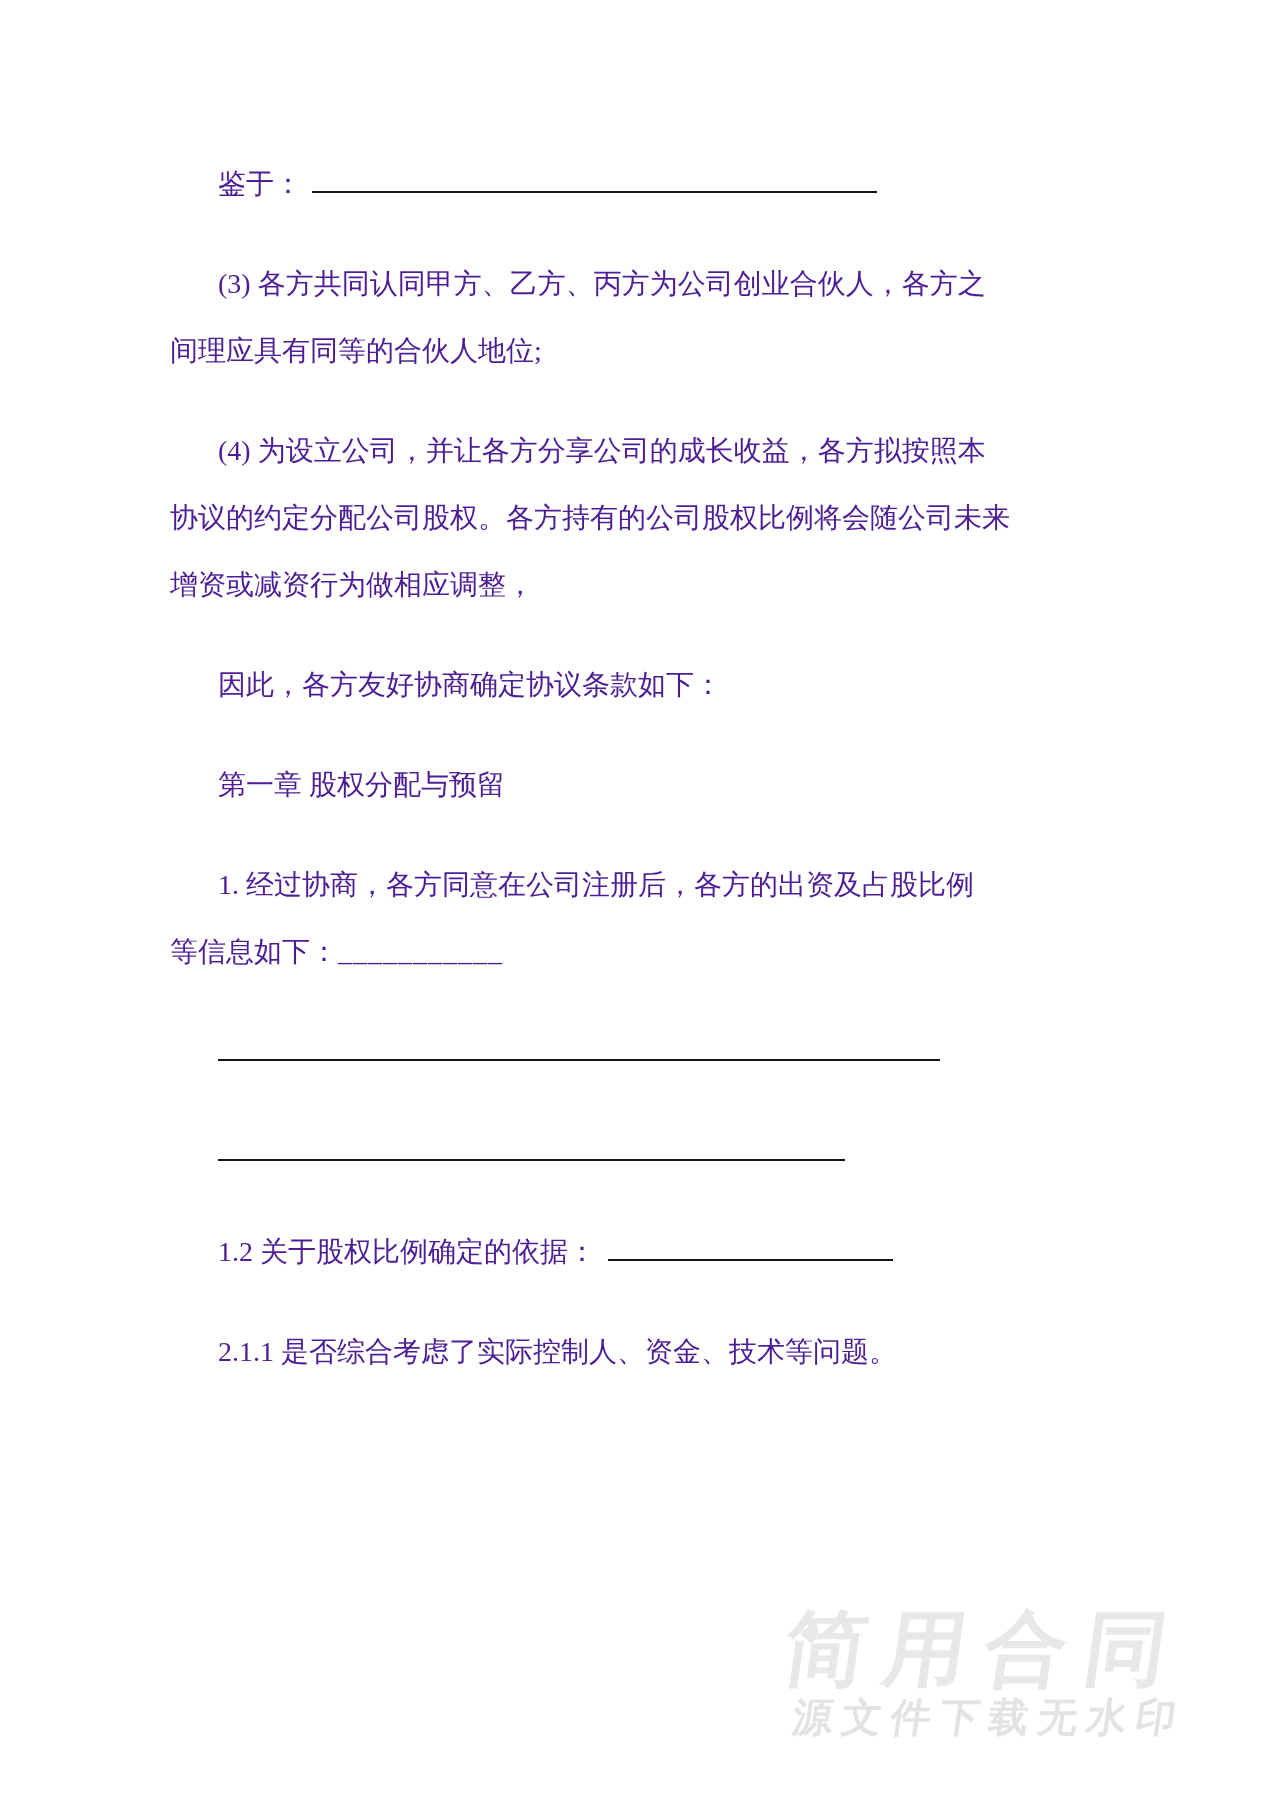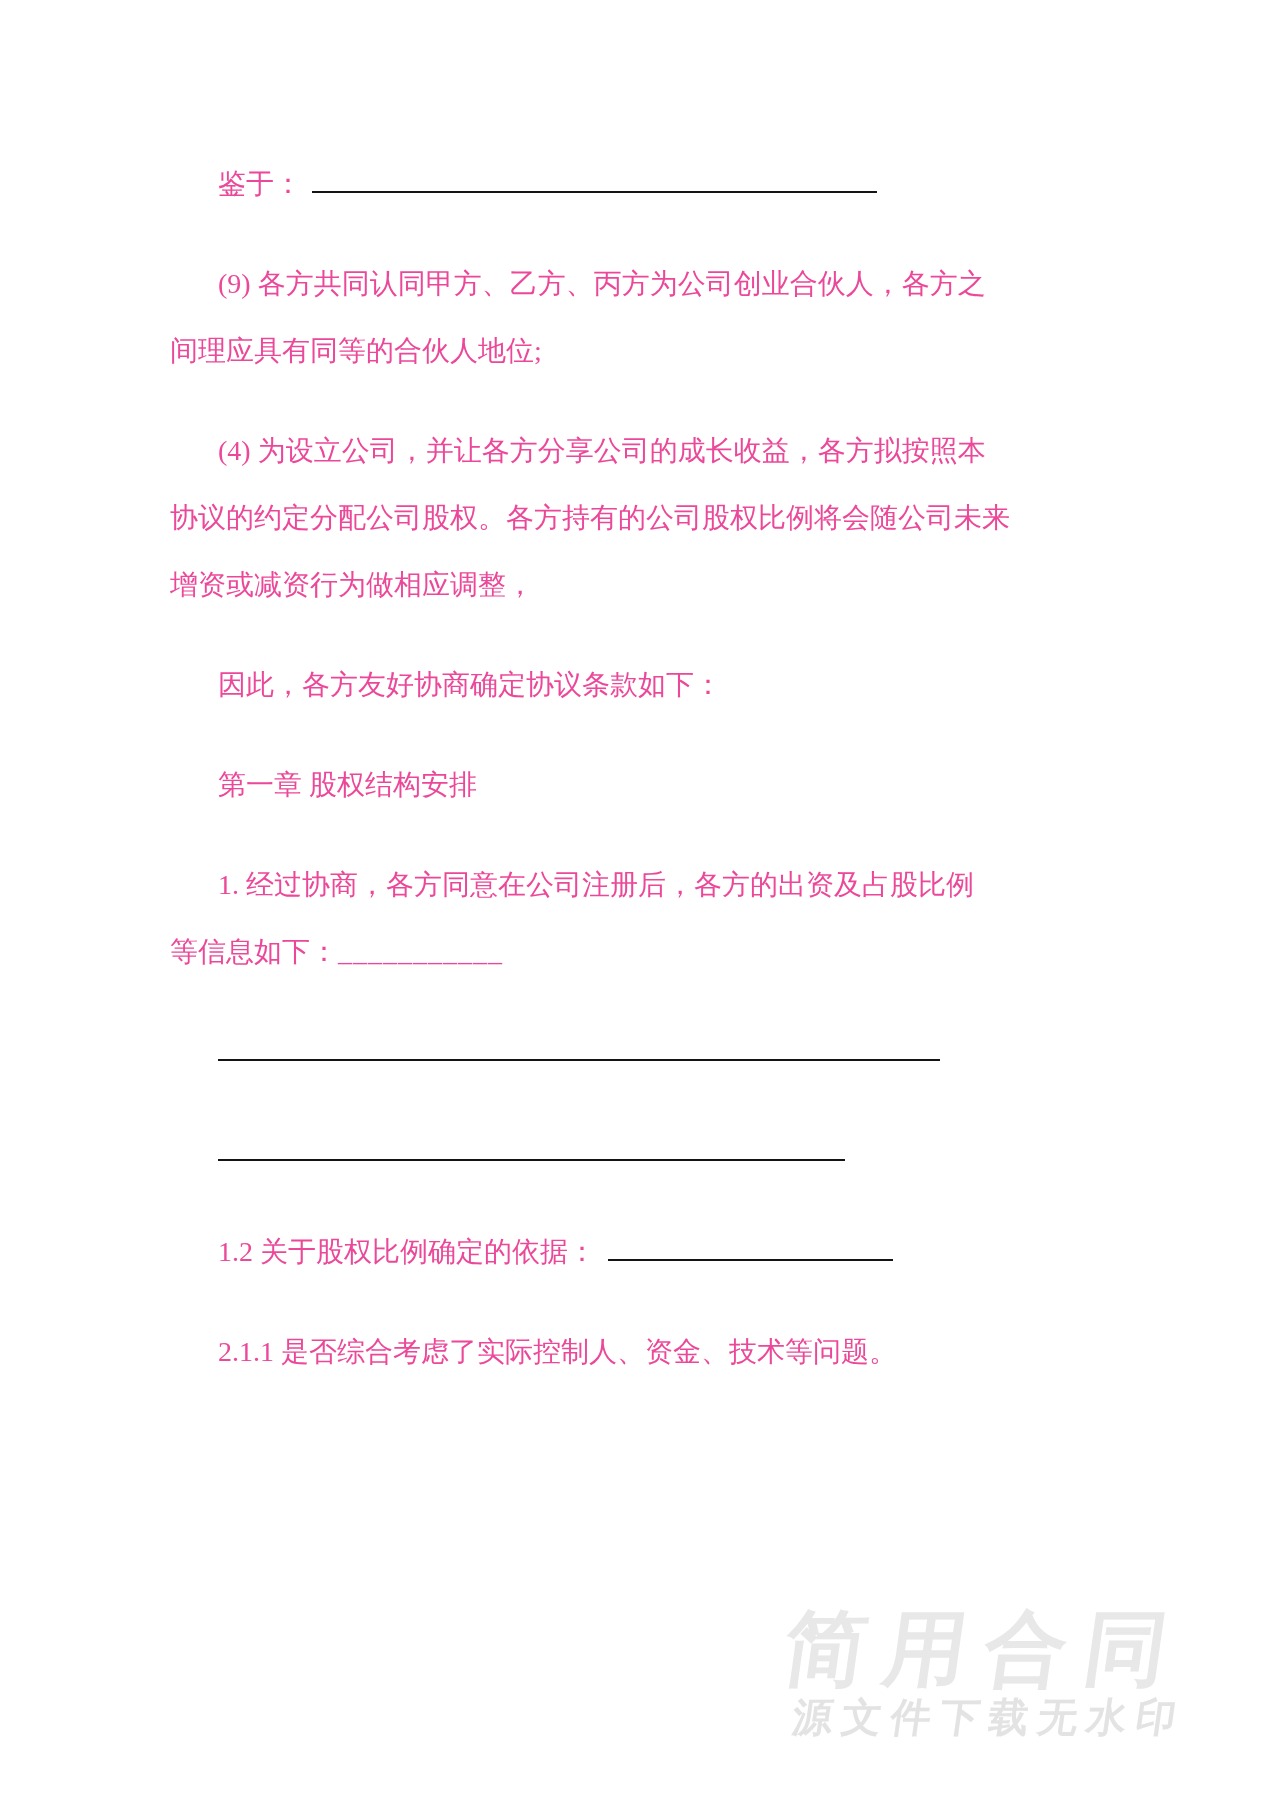--- a/index.html
+++ b/index.html
@@ -12,21 +12,21 @@
   }
   .page {
     position: absolute; inset: 0;
     background: #ffffff;
   }
   .content {
     position: absolute;
     left: 170px; top: 150px;
     width: 830px;
     font-size: 28px;
-    color: #ec4899;
+    color: #4c1d95;
   }
   .para { margin: 0 0 33px 0; }
   .ln {
     display: block;
     line-height: 67px;
     white-space: nowrap;
   }
   .indent { padding-left: 48px; }
   .blank {
     display: inline-block;
@@ -70,36 +70,36 @@
 
   <div class="content">
 
     <p class="para">
       <span class="ln indent">
         <span>鉴于：</span><span class="blank blank-whereas"></span>
       </span>
     </p>
 
     <p class="para">
-      <span class="ln indent">(9) 各方共同认同甲方、乙方、丙方为公司创业合伙人，各方之</span>
+      <span class="ln indent">(3) 各方共同认同甲方、乙方、丙方为公司创业合伙人，各方之</span>
       <span class="ln">间理应具有同等的合伙人地位;</span>
     </p>
 
     <p class="para">
       <span class="ln indent">(4) 为设立公司，并让各方分享公司的成长收益，各方拟按照本</span>
       <span class="ln">协议的约定分配公司股权。各方持有的公司股权比例将会随公司未来</span>
       <span class="ln">增资或减资行为做相应调整，</span>
     </p>
 
     <p class="para">
       <span class="ln indent">因此，各方友好协商确定协议条款如下：</span>
     </p>
 
     <p class="para">
-      <span class="ln indent">第一章 股权结构安排</span>
+      <span class="ln indent">第一章 股权分配与预留</span>
     </p>
 
 
     <p class="para">
       <span class="ln indent">1. 经过协商，各方同意在公司注册后，各方的出资及占股比例</span>
       <span class="ln">
         <span>等信息如下：</span><span class="underscore-run">___________</span>
       </span>
     </p>
 

